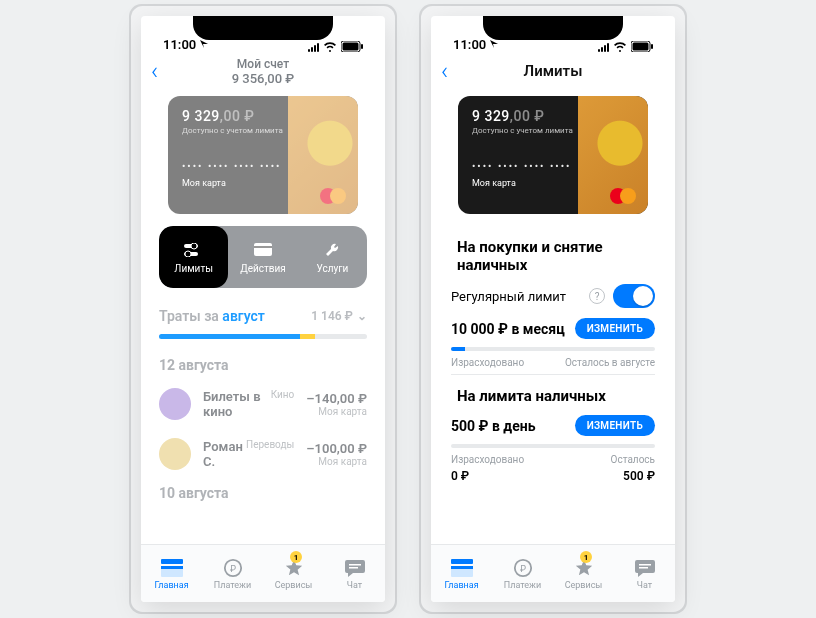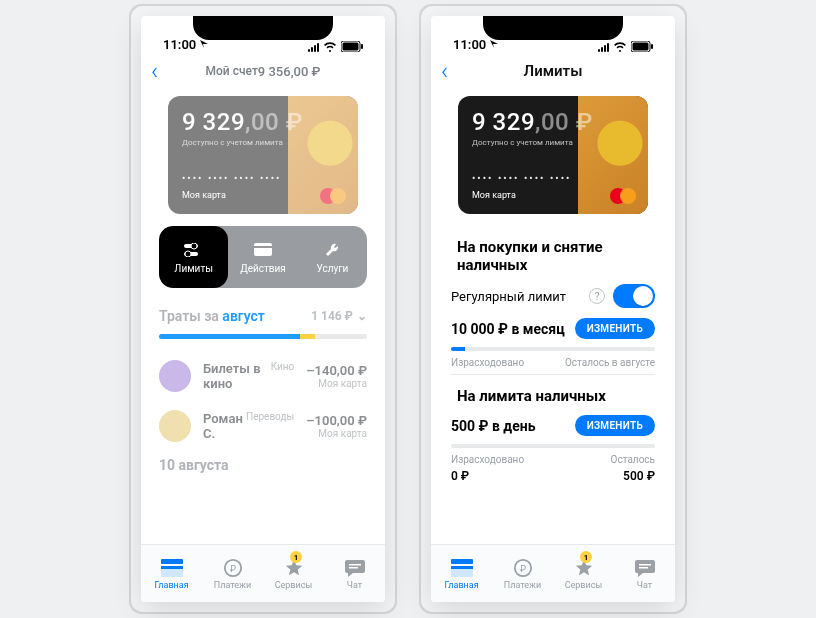--- a/index.html
+++ b/index.html
@@ -25,31 +25,31 @@
     padding:0 22px 2px;font-size:13px;font-weight:600;
   }
   .status-right{display:flex;gap:4px;align-items:center;}
   .scr{flex:1;overflow:hidden;display:flex;flex-direction:column;}
   .navbar{
     height:34px;display:flex;align-items:center;justify-content:center;position:relative;
   }
   .back{
     position:absolute;left:10px;color:#007aff;font-size:24px;font-weight:300;
   }
-  .title-block{display:flex;flex-direction:row;align-items:center;font-size:12px;color:#7a7f85;font-weight:500;}
+  .title-block{display:flex;flex-direction:column;align-items:center;font-size:12px;color:#7a7f85;font-weight:500;}
   .title-amount{font-size:13px;color:#7a7f85;font-weight:500;}
   .title-single{font-size:15px;font-weight:600;color:#111;}
 
   .card{
     width:190px;height:118px;background:#1a1a1a;border-radius:12px;
     margin:8px auto 12px;position:relative;color:#fff;padding:12px 14px;
     overflow:hidden;
   }
   .card.dim{opacity:.55;}
-  .card-bal-main{font-size:24px;font-weight:500;letter-spacing:.5px;}
+  .card-bal-main{font-size:14px;font-weight:500;letter-spacing:.5px;}
   .card-bal-dec{opacity:.5;}
   .card-sub{font-size:8px;opacity:.7;margin-top:2px;}
   .card-dots{font-size:10px;letter-spacing:2px;margin-top:26px;opacity:.9;}
   .card-name{font-size:9px;margin-top:6px;}
   .card-art{
     position:absolute;right:0;top:0;width:70px;height:118px;
     background:
       radial-gradient(circle at 60% 40%, #f4c430 0 22px, transparent 23px),
       linear-gradient(135deg,#e8a23a,#d4882a);
     opacity:.95;
@@ -220,20 +220,21 @@
       <span class="section-right">
           <span>1 146 ₽</span> 
           <span>⌄</span>
         </span>
     </div>
     <div class="progress">
       <div class="seg1" style="width:68%"></div>
         <div class="seg2" style="width:7%"></div>
     </div>
 
+    <div class="date-head">12 августа</div>
     <div class="tx">
       <div class="tx-ic film"></div>
       <div class="tx-main">
         <span class="tx-title">Билеты в кино</span>
         <span class="tx-cat">Кино</span>
       </div>
       <div style="text-align:right">
         <div class="tx-amt">–140,00 ₽</div>
         <div class="tx-src">Моя карта</div>
       </div>

